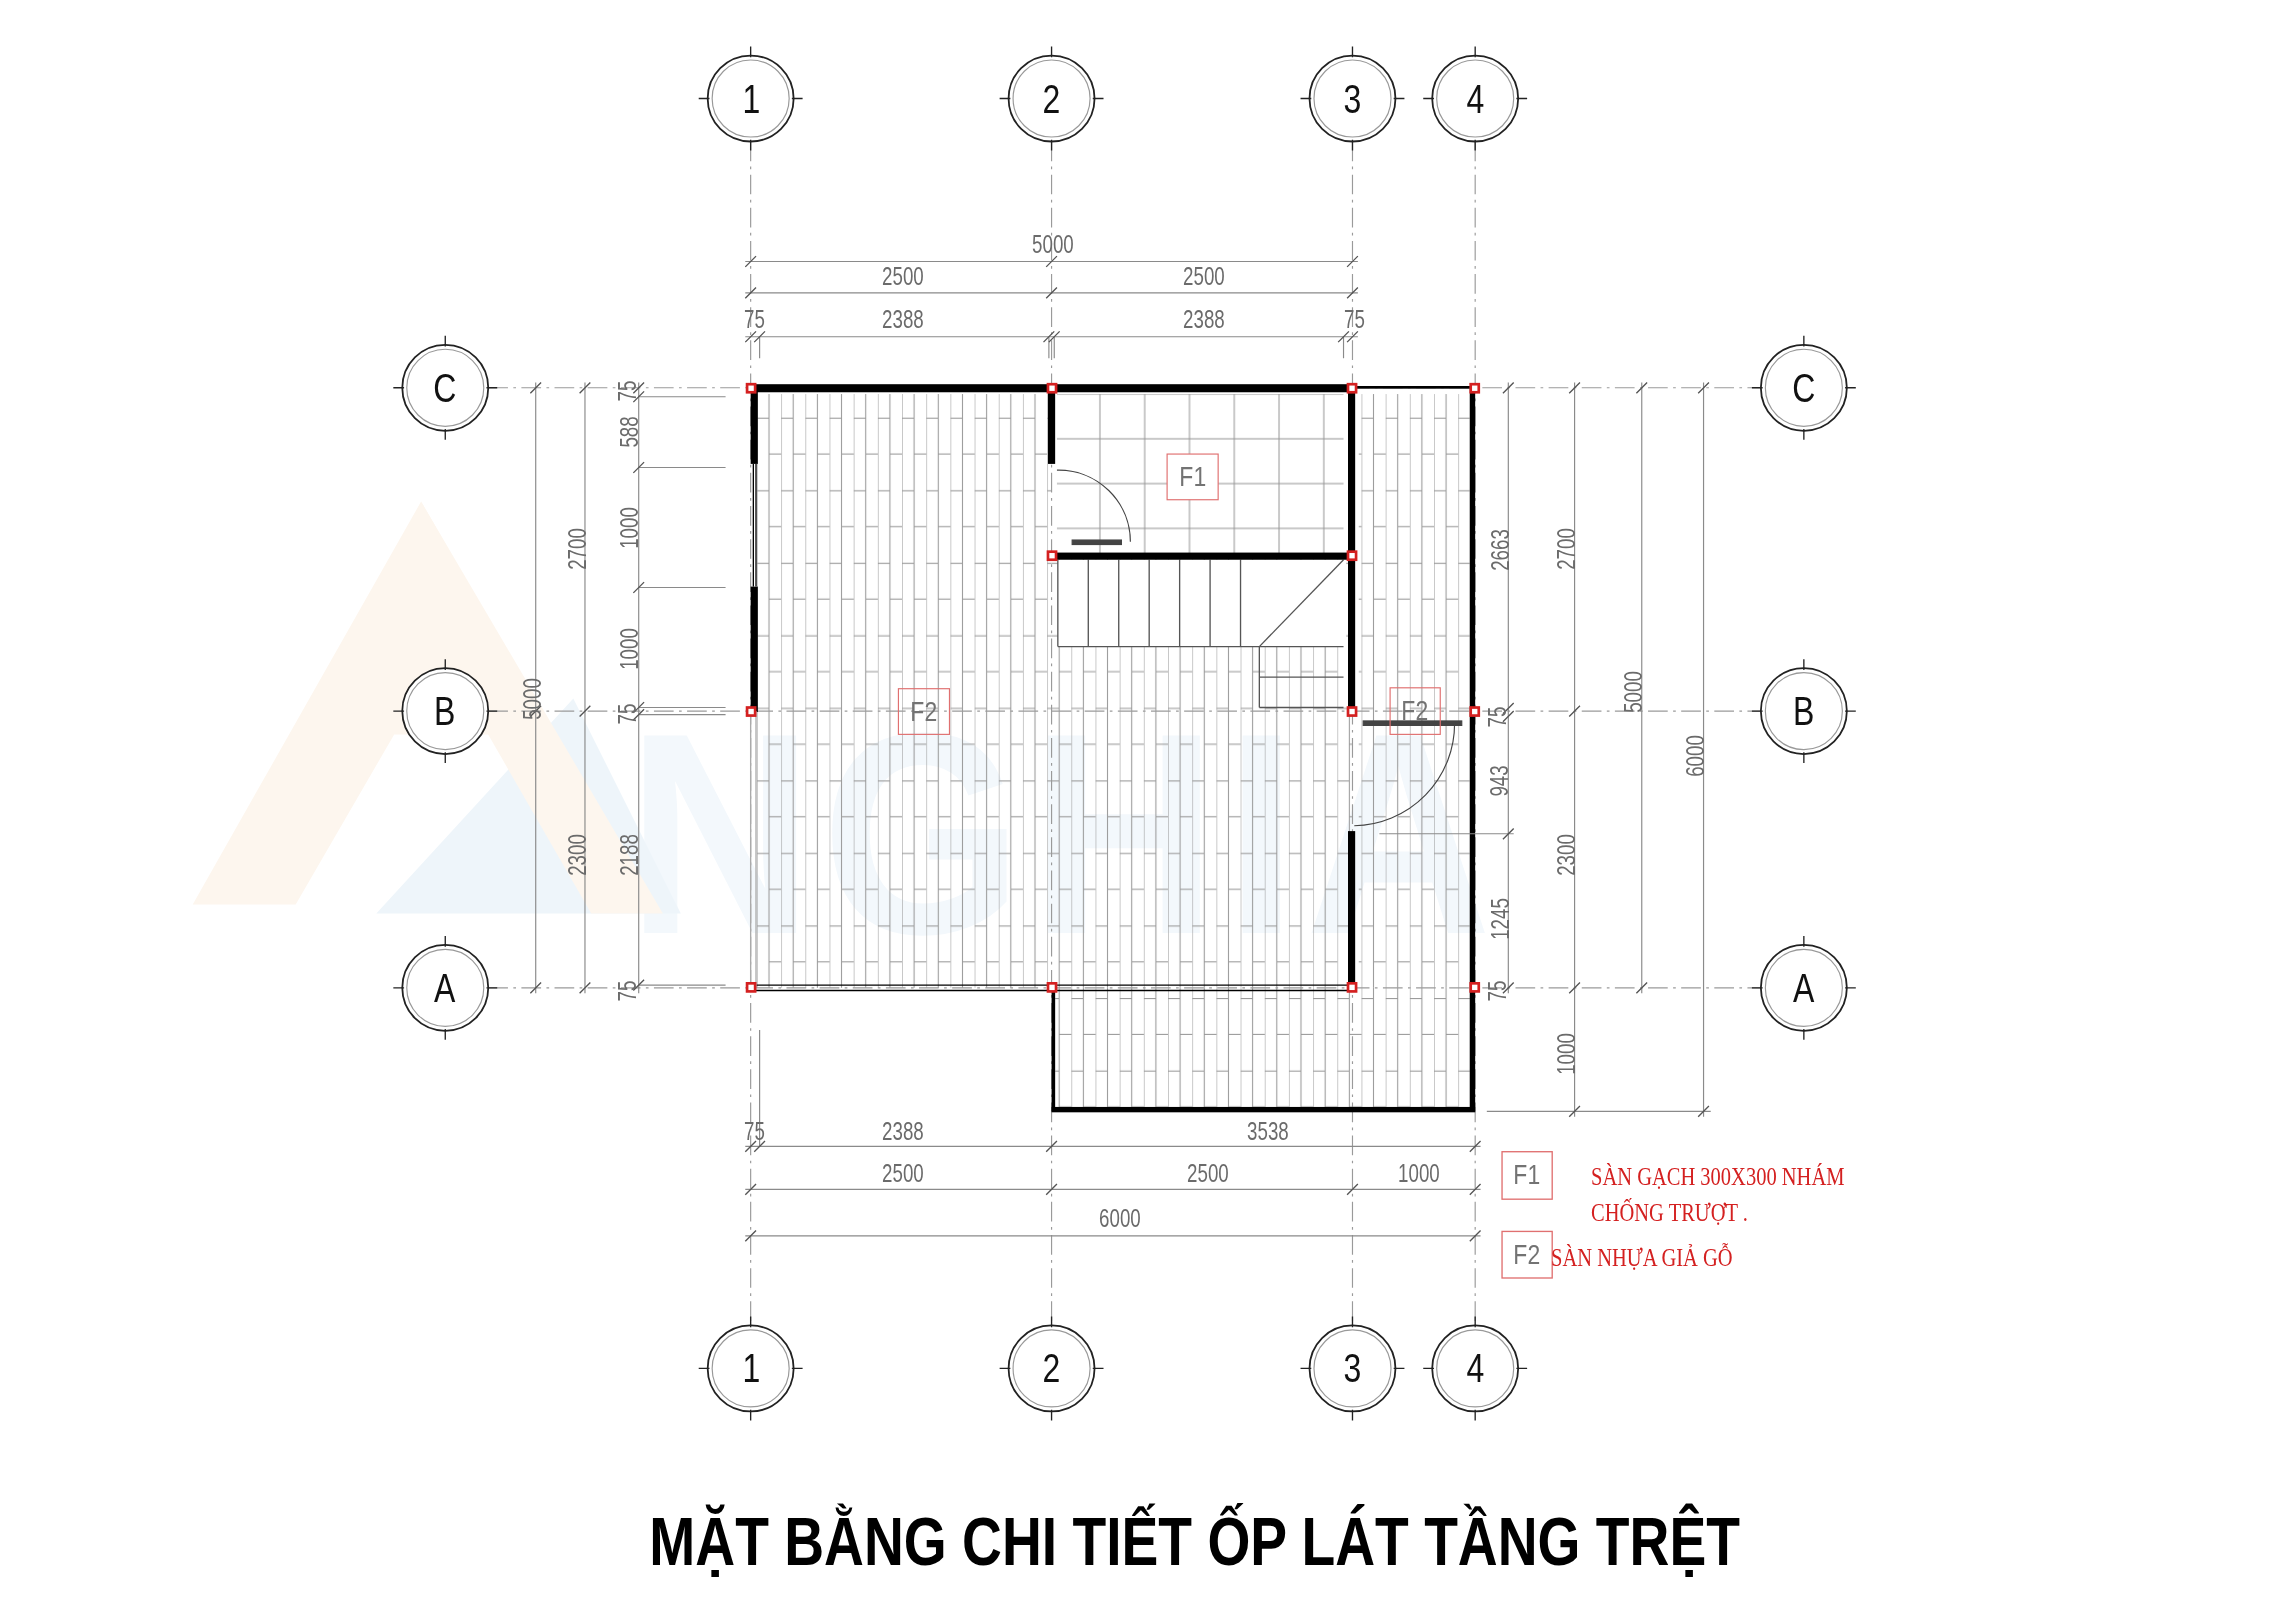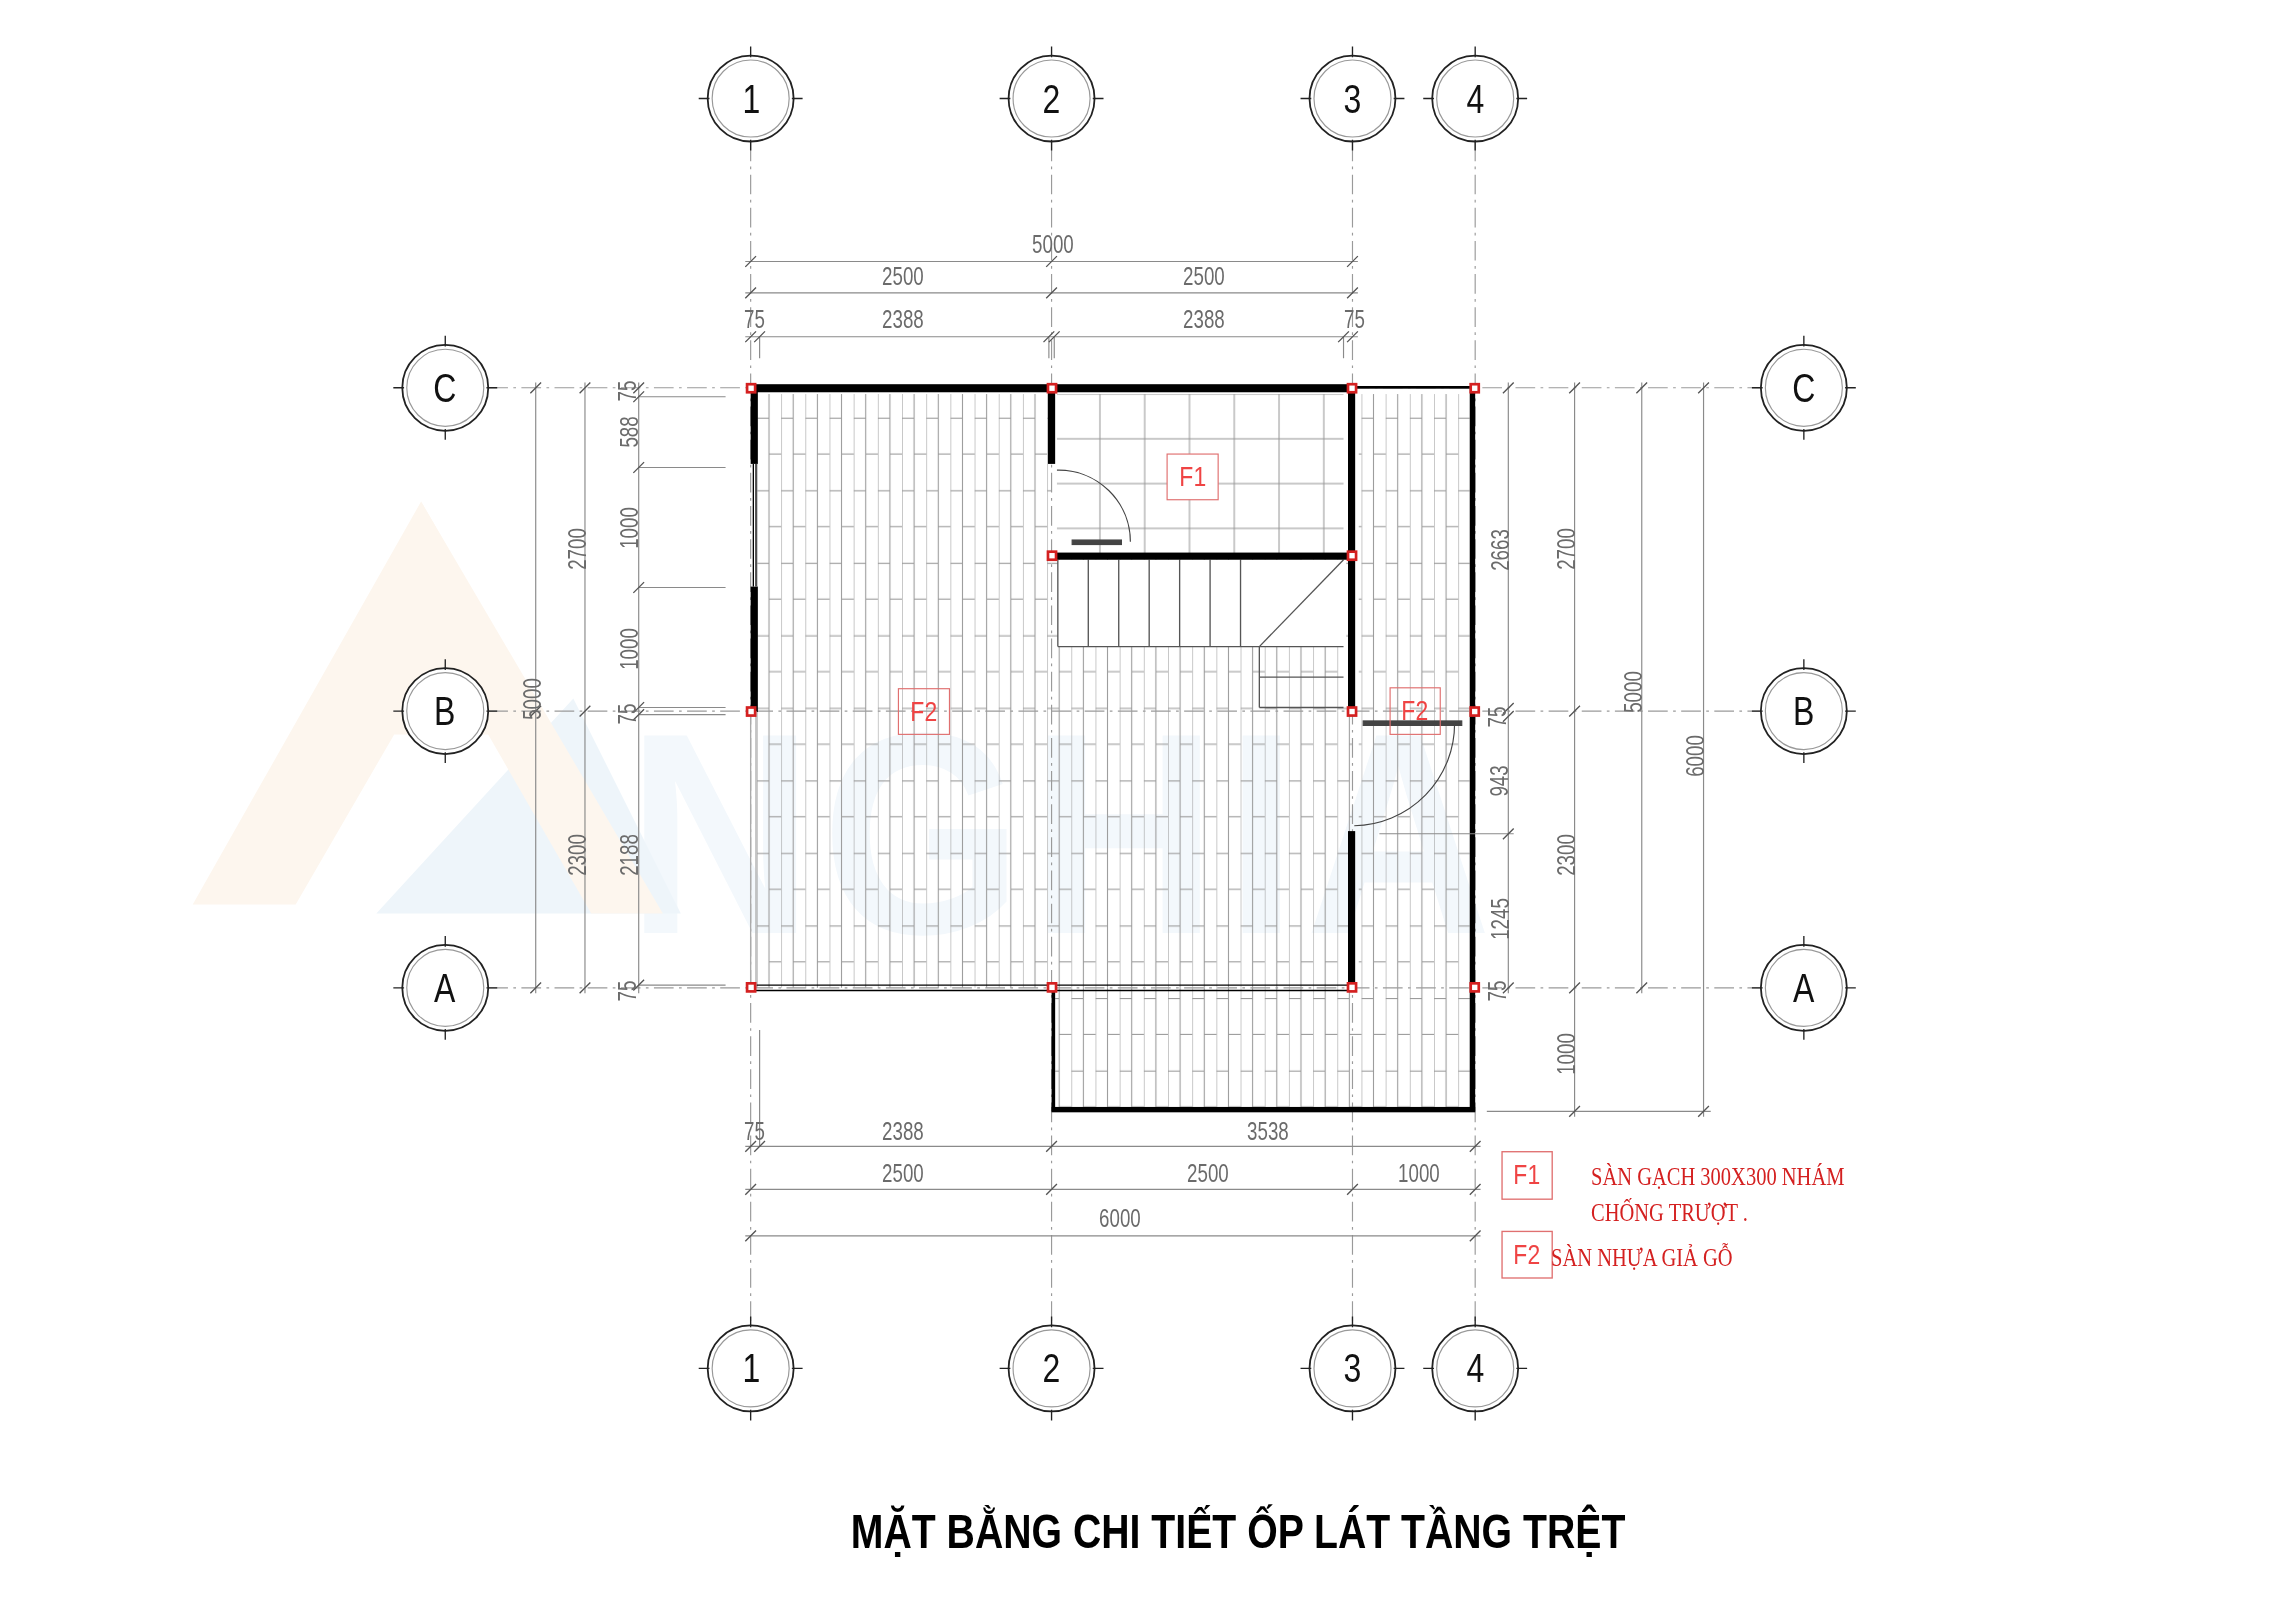--- a/index.html
+++ b/index.html
@@ -5,28 +5,28 @@
   html, body { margin: 0; padding: 0; background: #ffffff; }
   body { width: 2293px; height: 1621px; position: relative; overflow: hidden; font-family: "Liberation Sans", sans-serif; }
   #canvas { position: absolute; left: 0; top: 0; width: 2293px; height: 1621px; }
   .grid-bubble-label { position: absolute; width: 86px; height: 86px; line-height: 86px; text-align: center;
     font-family: "Liberation Sans", sans-serif; font-size: 41px; color: #111; transform-origin: center; }
   .grid-bubble-label span { display: inline-block; transform: scaleX(0.78); }
   .dim { position: absolute; font-family: "Liberation Sans", sans-serif; font-size: 26px; color: #6b6b6b;
     white-space: nowrap; line-height: 1; }
   .dim span { display: inline-block; transform: scaleX(0.72); transform-origin: center; }
   .dim.v { transform: rotate(-90deg); transform-origin: center center; }
-  .floor-tag { position: absolute; color: #ef4444; font-family: "Liberation Sans", sans-serif; font-size: 27px;
+  .floor-tag { position: absolute; color: #737373; font-family: "Liberation Sans", sans-serif; font-size: 27px;
     text-align: center; line-height: 1; }
   .floor-tag span { display: inline-block; transform: scaleX(0.85); }
   .legend-text { position: absolute; color: #d42020; font-family: Liberation Serif, serif; font-size: 25px;
     white-space: nowrap; line-height: 1; }
   .legend-text span { display: inline-block; transform: scaleX(0.82); transform-origin: left center; }
-  .title { position: absolute; left: 513px; top: 1507px; width: 1209px; text-align: right;
-    font-family: "Liberation Sans", sans-serif; font-weight: bold; font-size: 49px; color: #000; white-space: nowrap; line-height: 1; }
+  .title { position: absolute; left: 513px; top: 1507px; width: 1209px; text-align: left;
+    font-family: "Liberation Sans", sans-serif; font-weight: bold; font-size: 69px; color: #000; white-space: nowrap; line-height: 1; }
   .title span { display: inline-block; transform: scaleX(0.80); transform-origin: center; }
   .watermark-text { position: absolute; left: 627px; top: 690px; font-family: "Liberation Sans", sans-serif; font-weight: bold;
     font-size: 287px; color: #f3f8fc; letter-spacing: 9px; line-height: 1; white-space: nowrap; }
   .watermark-text span { display: inline-block; transform: scaleX(0.9); transform-origin: left; }
 </style>
 </head>
 <body>
 
 <div class="watermark-text"><span>NGHIA</span></div>
 

